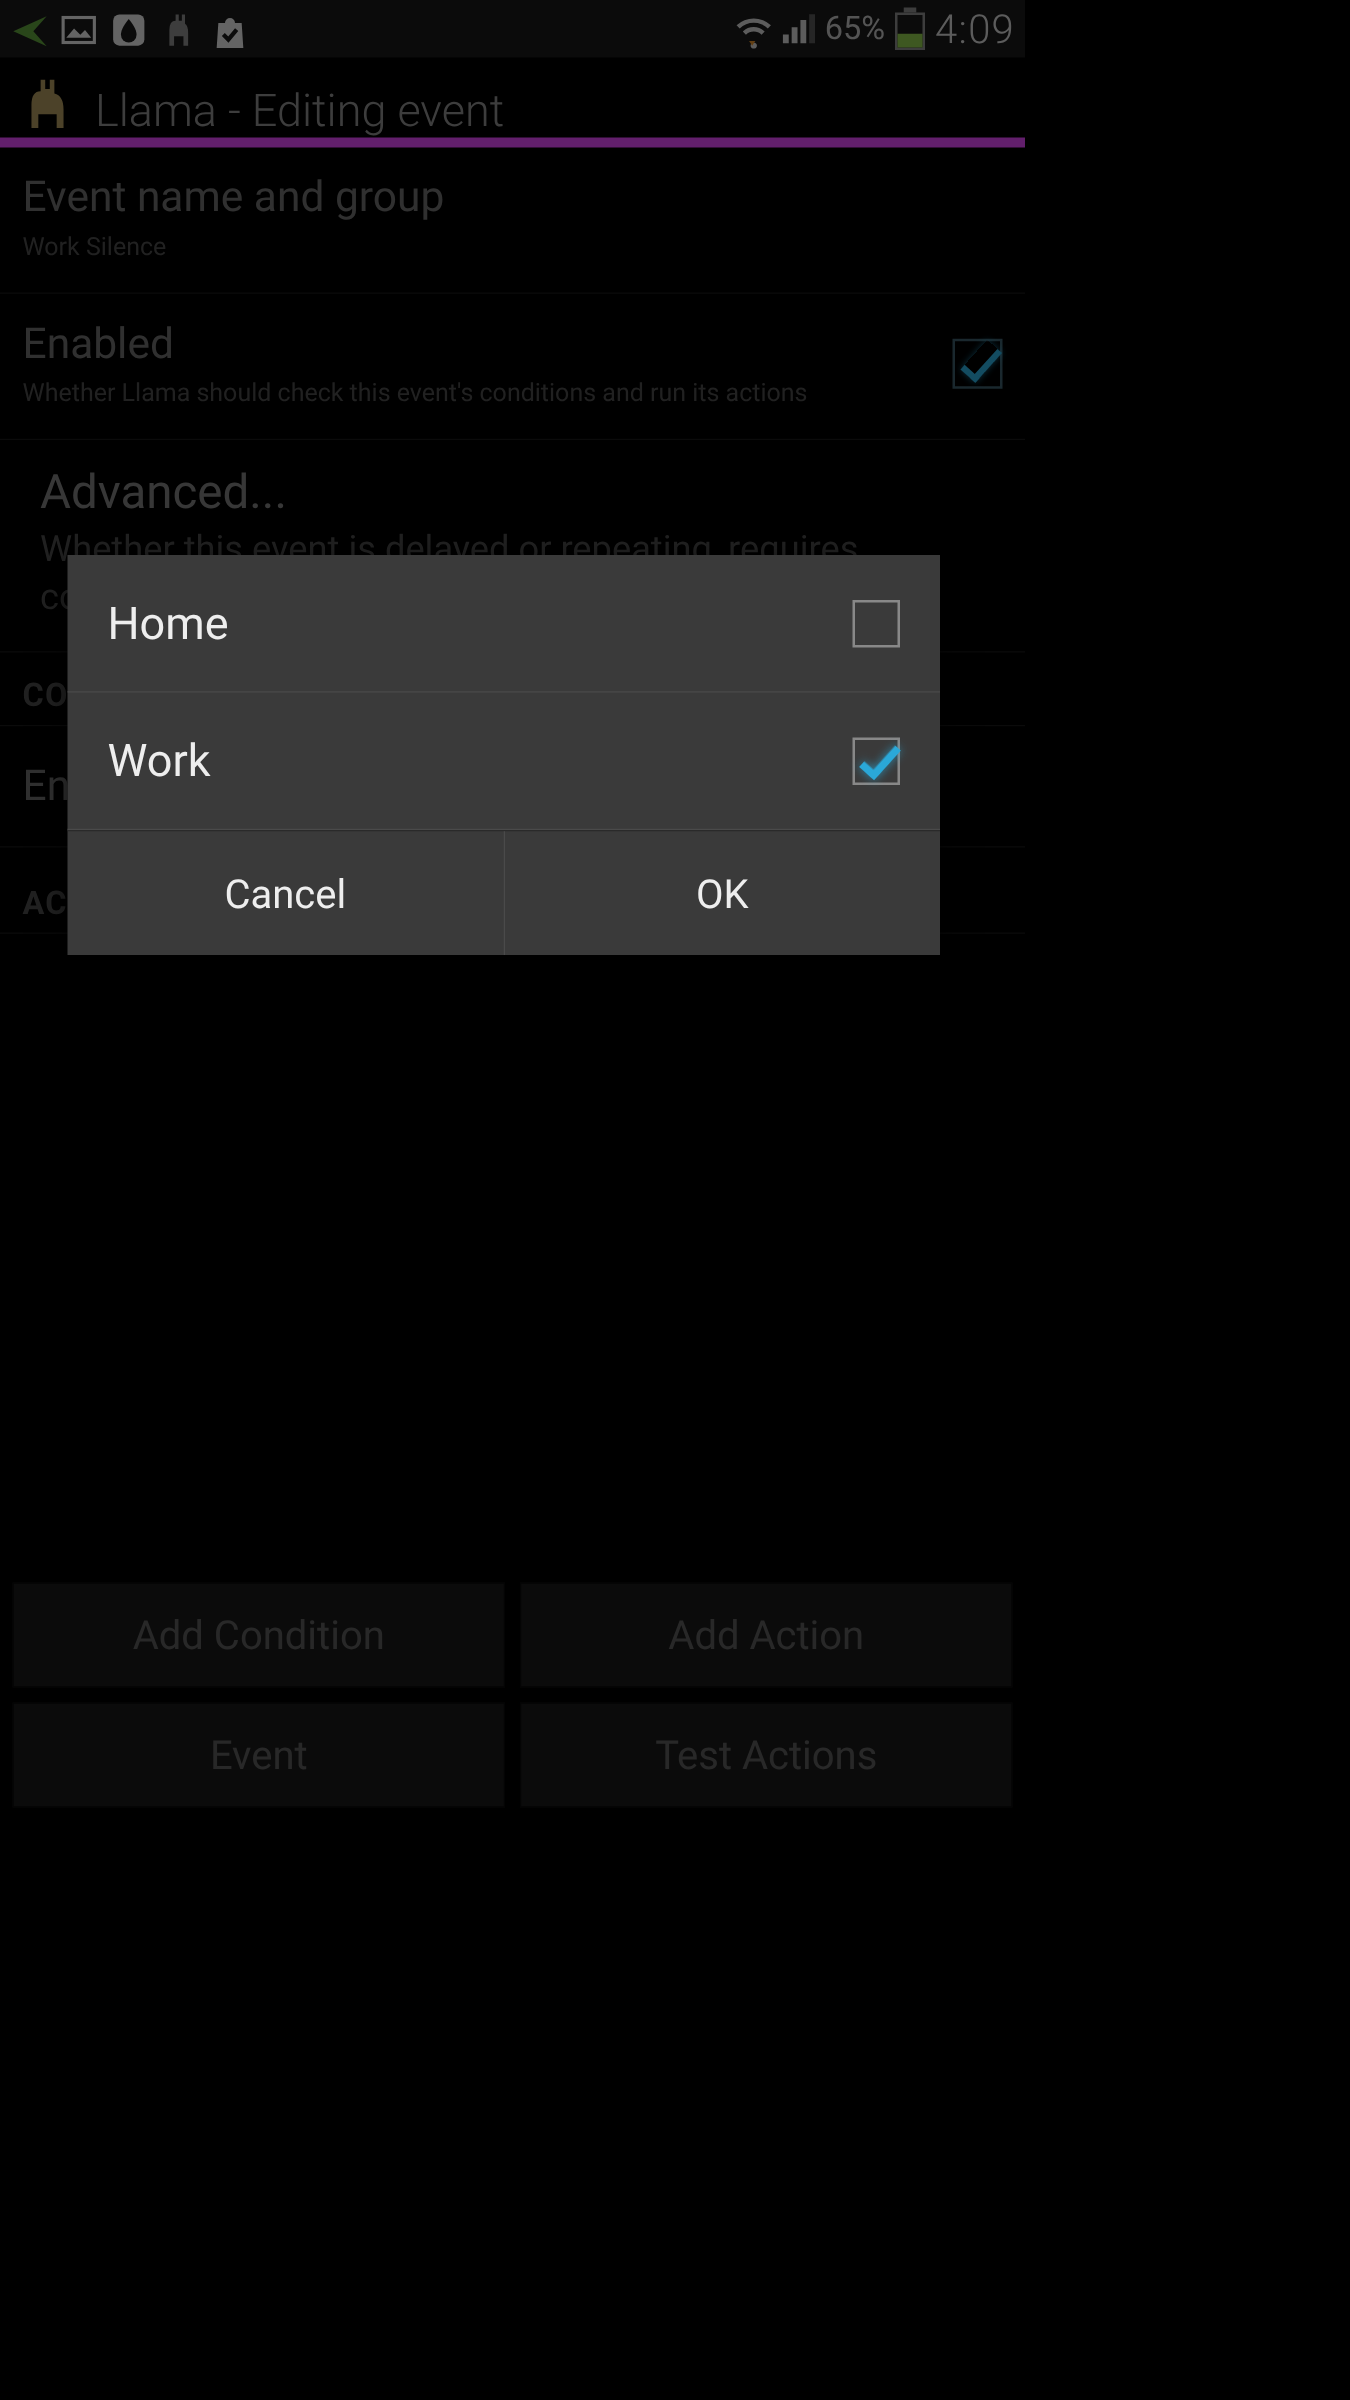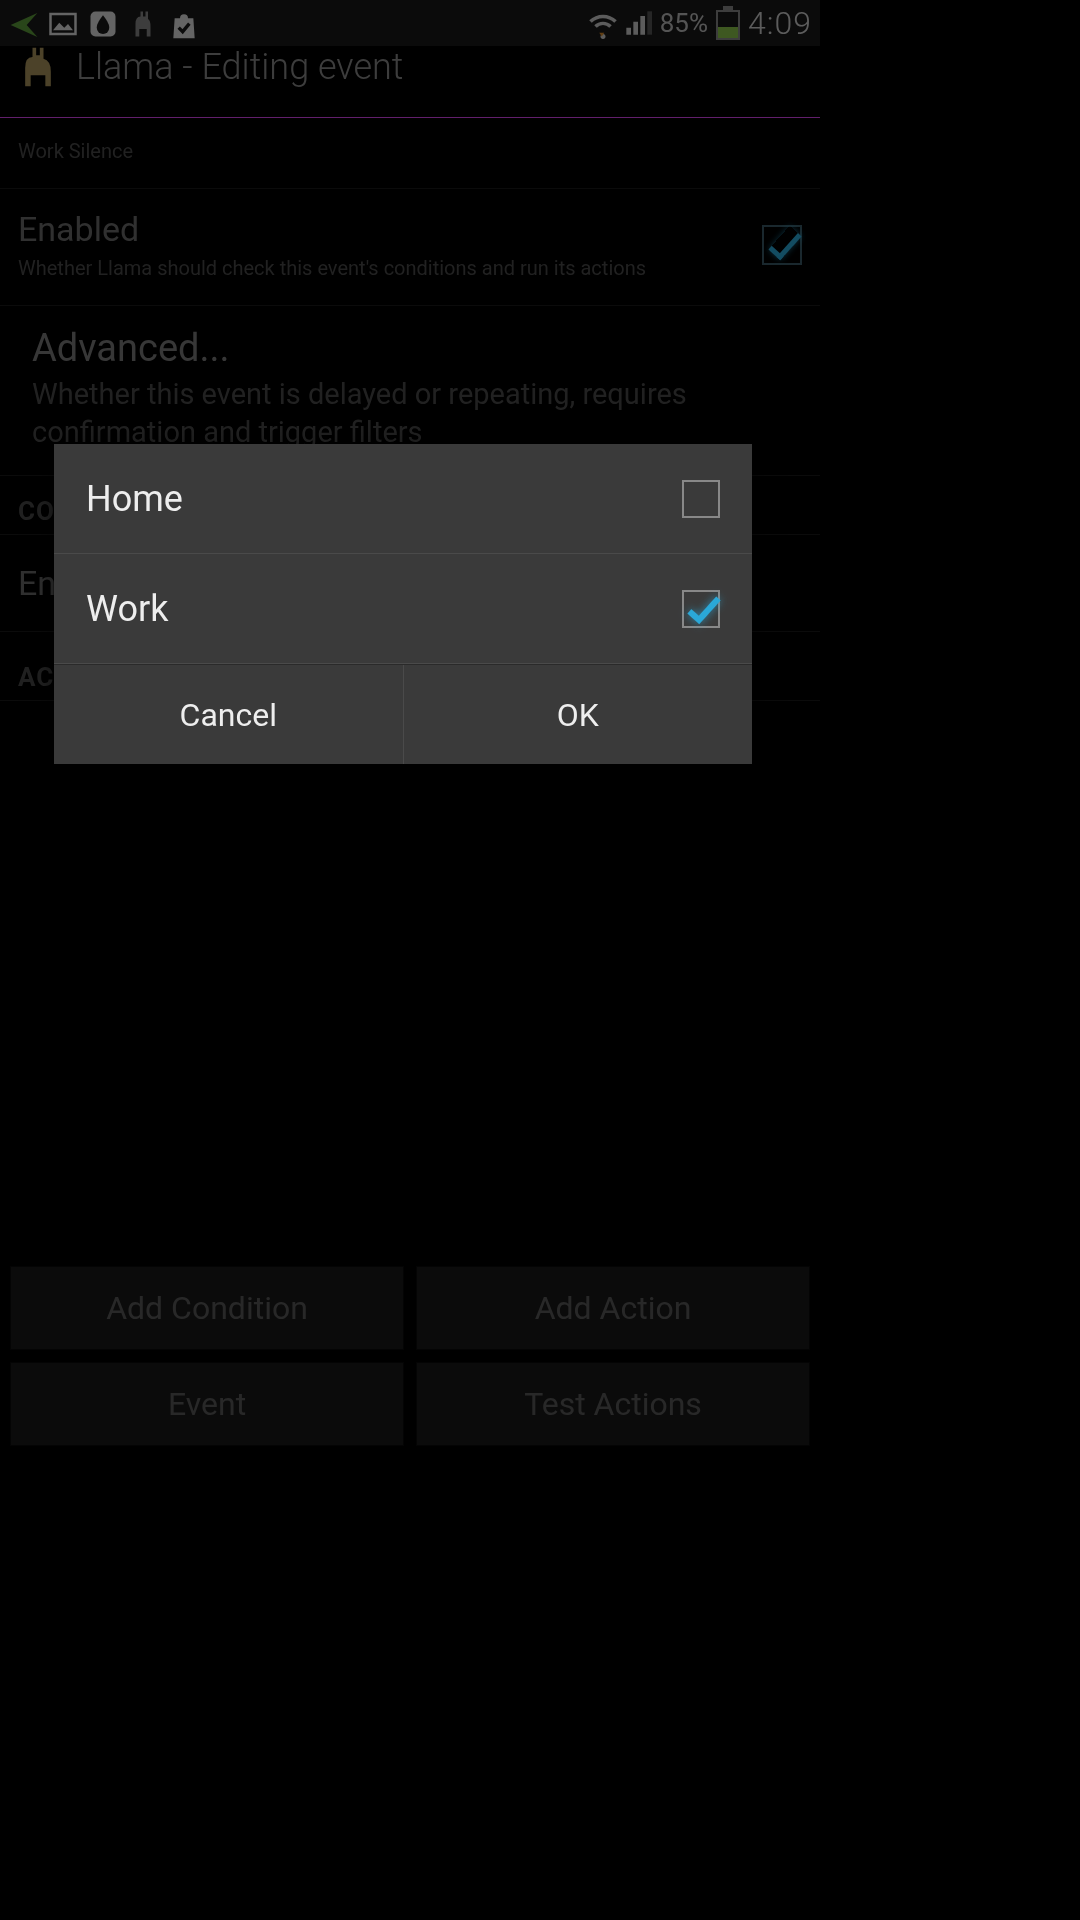--- a/index.html
+++ b/index.html
@@ -21,24 +21,24 @@
     .time { color: #ccc; font-size: 32px; font-weight: 300; letter-spacing: 1px; text-align: center; }
     .battery-icon { display: flex; align-items: center; }
     .battery-body { width: 24px; height: 30px; border: 2px solid #888; position: relative; }
     .battery-fill { position: absolute; bottom: 0; left: 0; right: 0; height: 43%; background: #8bc34a; }
     .battery-tip { width: 10px; height: 4px; background: #888; margin: 0 auto; }
 
     
     .app-header {
       height: 72px;
       display: flex;
-      align-items: flex-start;
+      align-items: flex-end;
       padding: 0 16px;
       gap: 16px;
-      border-bottom: 1px solid #d946ef;
+      border-bottom: 8px solid #d946ef;
     }
     .app-title { color: #888; font-size: 36px; font-weight: 300; }
 
     
     .settings-list { }
     .setting-row {
       padding: 20px 18px 24px 18px;
       border-bottom: 1px solid #1a1a1a;
       display: flex;
       justify-content: space-between;
@@ -201,21 +201,21 @@
             <path fill="#ccc" d="M12 20 a2 2 0 1 0 0.001 0 Z M5 13 a10 10 0 0 1 14 0 l-2 2 a7 7 0 0 0 -10 0 Z M1 9 a16 16 0 0 1 22 0 l-2 2 a13 13 0 0 0 -18 0 Z"></path>
             <path fill="#d88a2a" d="M11 22 L9 19 L13 19 Z"></path>
           </svg>
       </span>
       <span class="si">
         <svg viewBox="0 0 24 24" width="28" height="28">
             <path fill="#ccc" d="M2 22 L6 22 L6 16 L2 16 Z M8 22 L12 22 L12 11 L8 11 Z M14 22 L18 22 L18 6 L14 6 Z"></path>
             <path fill="#555" d="M20 22 L24 22 L24 2 L20 2 Z"></path>
           </svg>
       </span>
-      <span class="battery-text">85%</span>
+      <span class="battery-text">65%</span>
       <span class="battery-icon">
         <span>
           <div class="battery-tip"></div>
           <div class="battery-body">
               <div class="battery-fill"></div>
             </div>
         </span>
       </span>
       <span class="time">4:09</span>
     </div>
@@ -226,20 +226,21 @@
       <svg viewBox="0 0 24 24" width="44" height="44">
           <path fill="#a8935c" d="M5 22 L5 12 Q5 6 9 6 L9 1 L11 1 L11 5 L13 5 L13 1 L15 1 L15 7 Q19 8 19 14 L19 22 L16 22 L16 16 L8 16 L8 22 Z"></path>
         </svg>
     </span>
     <span class="app-title">Llama - Editing event</span>
   </div>
 
   <div class="settings-list">
     <div class="setting-row">
       <div class="setting-text">
+        <div class="setting-title">Event name and group</div>
         <div class="setting-sub">Work Silence</div>
       </div>
     </div>
     <div class="setting-row">
       <div class="setting-text">
         <div class="setting-title">Enabled</div>
         <div class="setting-sub">Whether Llama should check this event's conditions and run its actions</div>
       </div>
       <div class="checkbox">
           <div class="check-mark"></div>

